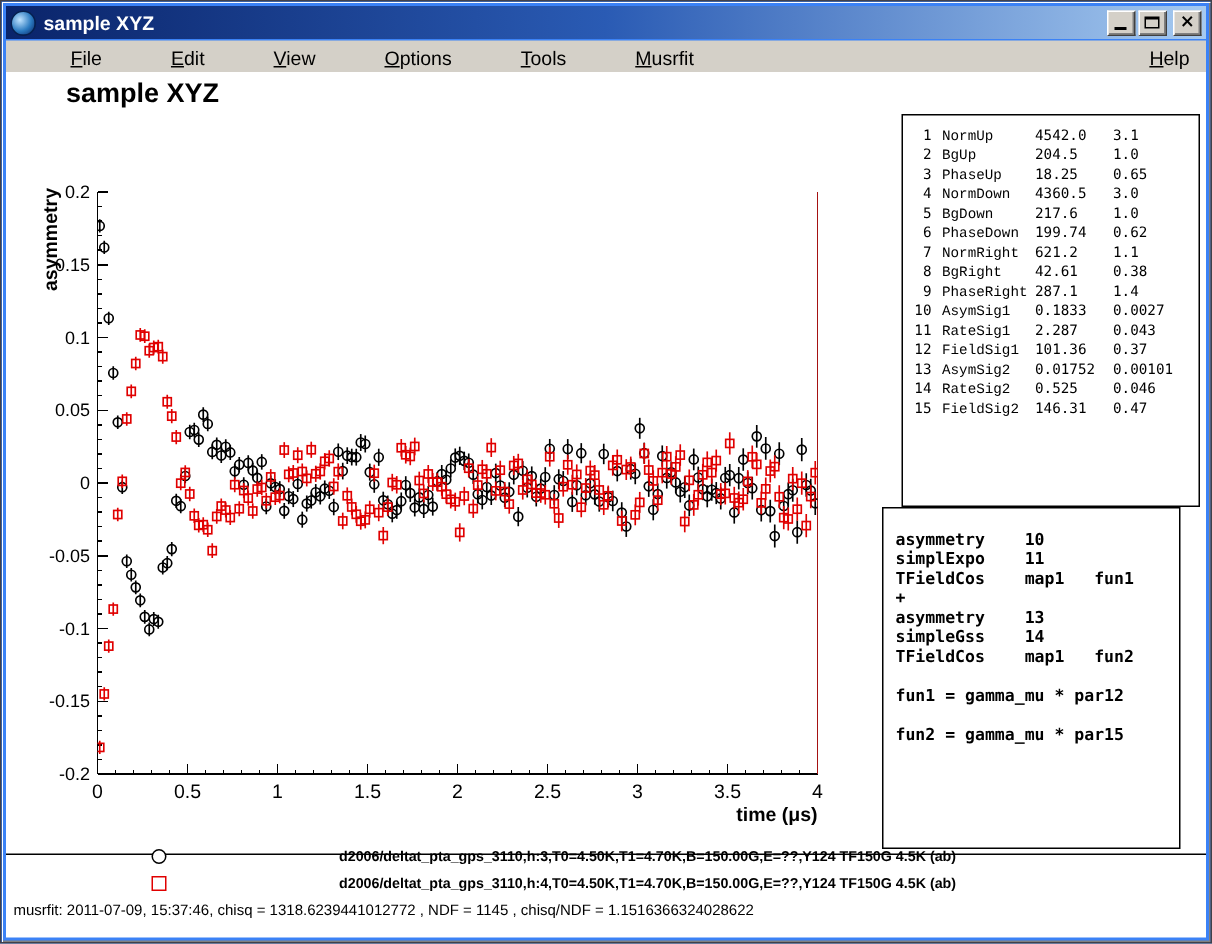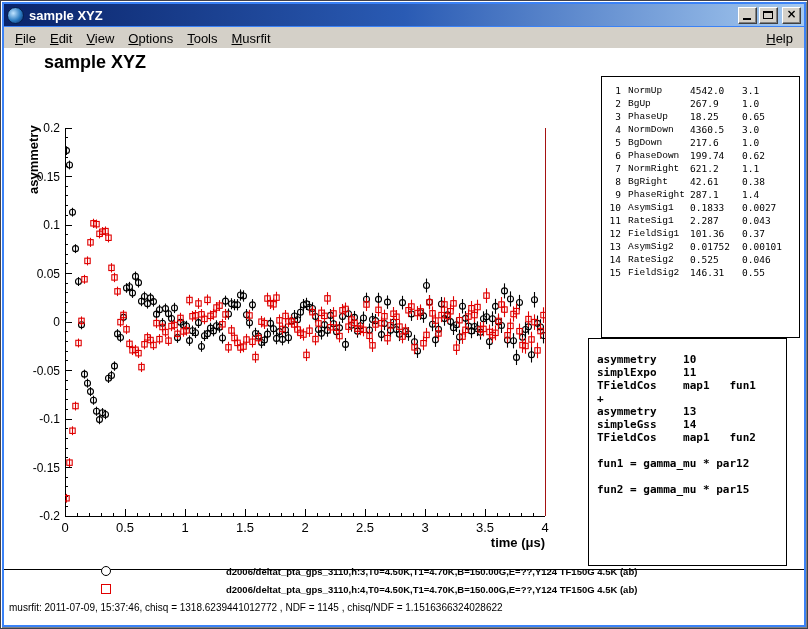--- a/index.html
+++ b/index.html
@@ -21,21 +21,21 @@
            box-shadow:inset -1px -1px 0 #808080;cursor:default;}
   .win-btn.close{margin-left:2px;}
   .glyph-min{position:absolute;left:4px;bottom:3px;width:8px;height:2px;background:#000;}
   .glyph-max{position:absolute;left:3px;top:3px;width:10px;height:8px;
              border:1px solid #000;border-top-width:2px;box-sizing:border-box;}
   .glyph-close{position:absolute;left:0;right:0;top:0;text-align:center;
                font:bold 12px "DejaVu Sans",sans-serif;line-height:13px;color:#000;}
   
   .menubar{position:absolute;left:3px;top:26px;right:3px;height:21px;background:#d4d0c8;
            display:flex;align-items:center;font-size:13px;color:#000;padding:0 4px;}
-  .menu-item{padding:2px 7px 0 7px;white-space:nowrap;}
+  .menu-item{padding:2px 7px 0 7px;white-space:nowrap;margin-left:32px;}
   #menu-right{margin-left:auto;}
   
   .client{position:absolute;left:3px;top:47px;right:3px;bottom:3px;background:#ffffff;}
   .plot-title{position:absolute;left:40px;top:4px;font-size:18px;font-weight:bold;color:#000;}
   #plot{position:absolute;left:0;top:1px;}
   svg text{font-family:"Liberation Sans",sans-serif;fill:#000;stroke:none;}
   
   .param-box{position:absolute;left:597px;top:28px;width:199px;height:262px;
              border:1px solid #000;box-sizing:border-box;background:#fff;padding:7px 0 0 5px;}
   .param-row{display:flex;height:13px;line-height:13px;
@@ -860,21 +860,21 @@
     <div class="param-box" id="param-box">
         <div class="param-row">
           <span class="p-idx">1</span>
           <span class="p-name">NormUp</span>
           <span class="p-val">4542.0</span>
           <span class="p-err">3.1</span>
         </div>
         <div class="param-row">
           <span class="p-idx">2</span>
           <span class="p-name">BgUp</span>
-          <span class="p-val">267.9</span>
+          <span class="p-val">204.5</span>
           <span class="p-err">1.0</span>
         </div>
         <div class="param-row">
           <span class="p-idx">3</span>
           <span class="p-name">PhaseUp</span>
           <span class="p-val">18.25</span>
           <span class="p-err">0.65</span>
         </div>
         <div class="param-row">
           <span class="p-idx">4</span>
@@ -939,21 +939,21 @@
         <div class="param-row">
           <span class="p-idx">14</span>
           <span class="p-name">RateSig2</span>
           <span class="p-val">0.525</span>
           <span class="p-err">0.046</span>
         </div>
         <div class="param-row">
           <span class="p-idx">15</span>
           <span class="p-name">FieldSig2</span>
           <span class="p-val">146.31</span>
-          <span class="p-err">0.55</span>
+          <span class="p-err">0.47</span>
         </div>
       </div>
 
     <div class="theory-box">
       <pre id="theory-pre">asymmetry    10
 simplExpo    11
 TFieldCos    map1   fun1
 +
 asymmetry    13
 simpleGss    14

